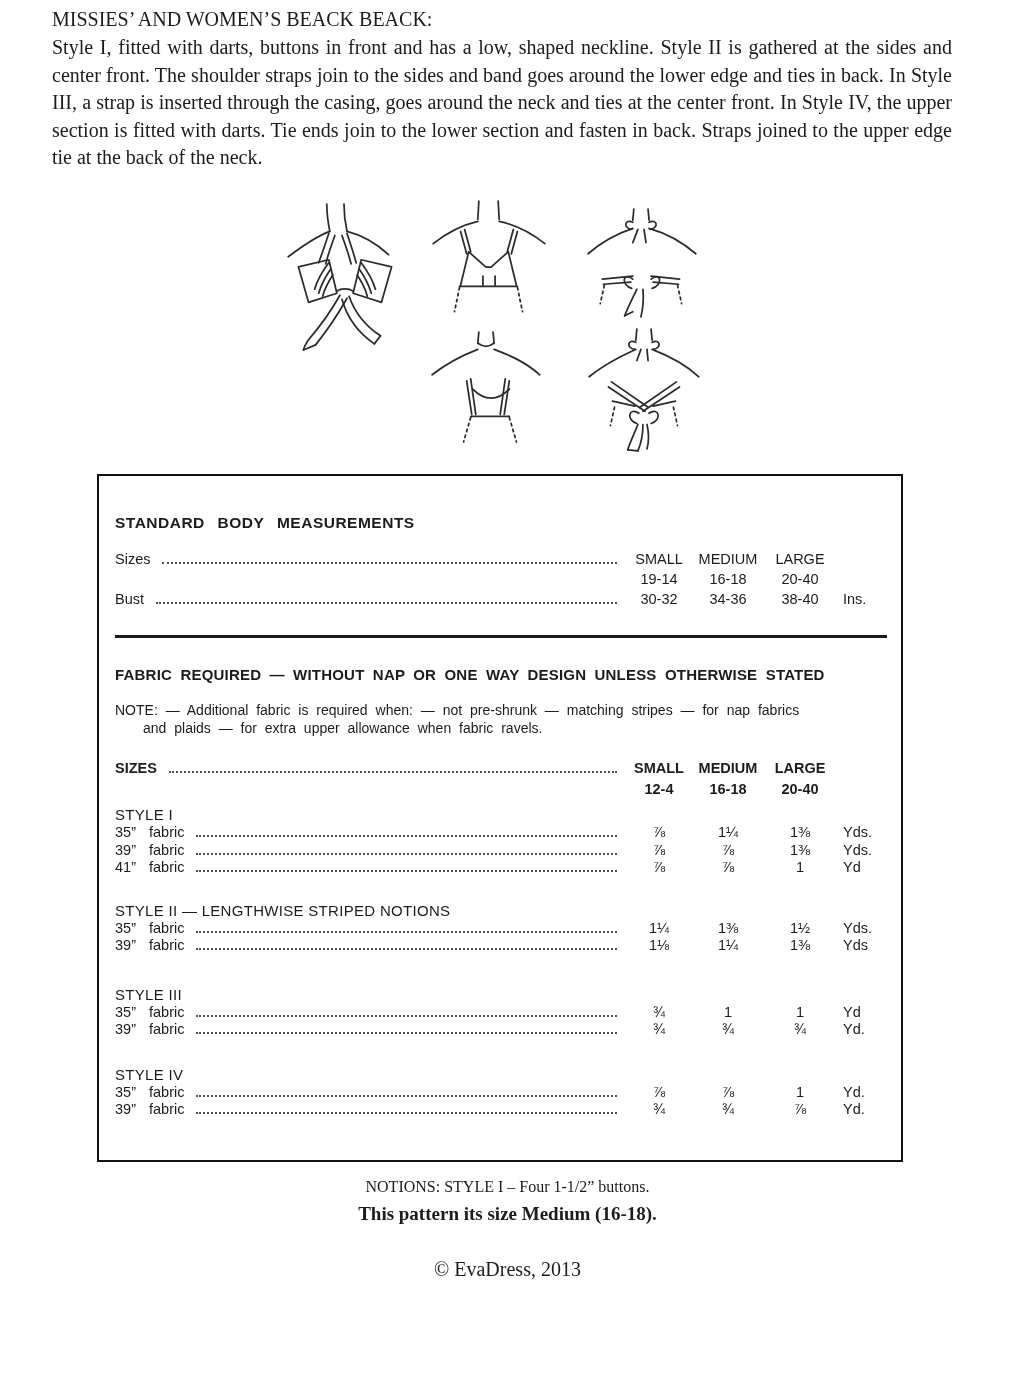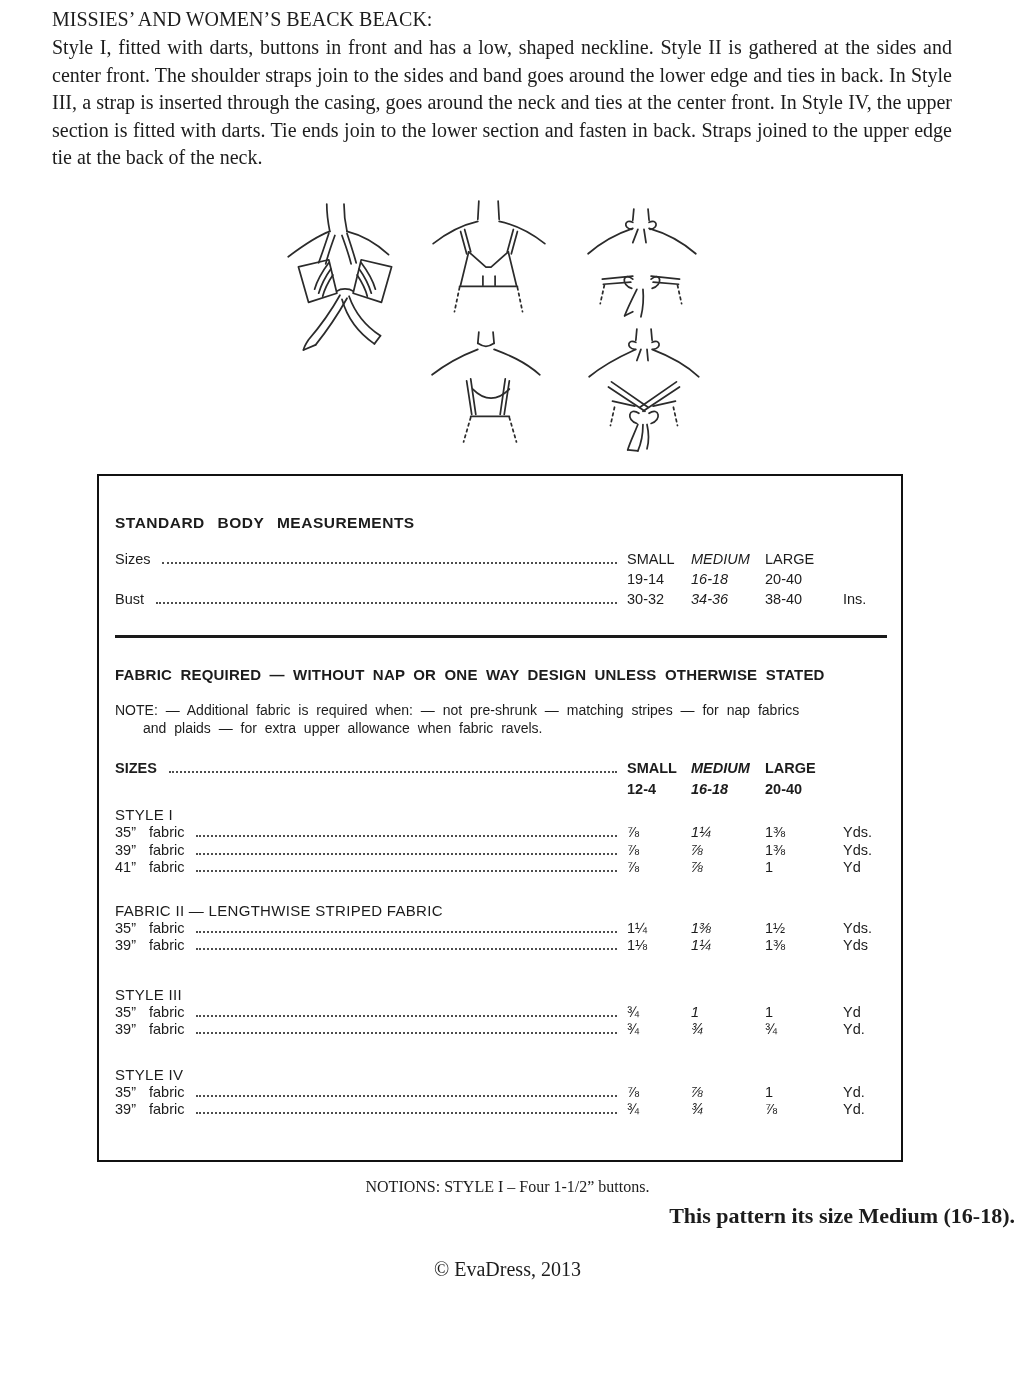--- a/index.html
+++ b/index.html
@@ -28,22 +28,22 @@
     box-sizing:border-box;
     font-family:"Liberation Sans", sans-serif;
     padding:38px 14px 0 16px;
   }
   .m-heading{font-size:15.5px;font-weight:700;letter-spacing:.5px;word-spacing:8px;line-height:18px;}
   .trow{display:flex;align-items:baseline;font-size:14.5px;line-height:20px;}
   .trow .rlabel{white-space:nowrap;}
   .trow .lsize{display:inline-block;width:34px;}
   .leader{flex:1;height:.72em;border-bottom:2px dotted #4d4d4d;margin:0 10px 0 12px;}
   .spacer{flex:1;}
-  .col{width:64px;white-space:nowrap;}
-  .c-m{width:74px;font-style:italic;}
+  .col{width:64px;text-align:center;white-space:nowrap;}
+  .c-m{width:74px;}
   .c-l{width:70px;}
   .c-u{width:44px;text-align:left;padding-left:8px;}
   .m-sizes{margin-top:17px;}
   .divider{height:3px;background:#1a1a1a;margin-top:26px;}
   .f-heading{font-size:15px;font-weight:700;word-spacing:4px;letter-spacing:.2px;margin-top:28px;line-height:18px;}
   .note{font-size:14px;line-height:18px;word-spacing:4px;margin-top:17px;}
   .note-l2{padding-left:28px;}
   .sizes-row{margin-top:21px;font-weight:700;line-height:21px;}
   .sizes-row .leader{border-bottom-width:2px;}
   .ranges-row{font-weight:700;line-height:21px;}
@@ -51,21 +51,21 @@
   .sh-1{margin-top:6px;}
   .sh-2{margin-top:25px;}
   .sh-3{margin-top:31px;}
   .sh-4{margin-top:27px;}
   .frow{line-height:17.5px;margin-top:0;}
   .frow:first-of-type{margin-top:2px;}
   .group{margin:0;}
   
   .footer-line{position:absolute;left:0;width:1015px;text-align:center;}
   .f-notions{top:1178px;font-size:16px;}
-  .f-size{top:1203px;font-size:22px;font-weight:700;text-align:right;}
+  .f-size{top:1203px;font-size:19px;font-weight:700;}
   .f-copy{top:1258px;font-size:20px;}
   .f-usage{top:1314px;font-size:23px;letter-spacing:1.6px;}
 </style>
 </head>
 <body>
 
 <div class="page">
 
   <div class="intro">
     <div class="intro-title">MISSIES’ AND WOMEN’S BEACK BEACK:</div>
@@ -257,21 +257,21 @@
         <span class="rlabel"><span class="lsize">41”</span><span>fabric</span></span>
         <span class="leader"></span>
         <span class="col c-s">⅞</span>
         <span class="col c-m">⅞</span>
         <span class="col c-l">1</span>
         <span class="col c-u">Yd</span>
       </div>
     </div>
 
     <div class="group">
-      <div class="style-heading sh-2">FABRIC II — LENGTHWISE STRIPED FABRIC</div>
+      <div class="style-heading sh-2">STYLE II — LENGTHWISE STRIPED NOTIONS</div>
       <div class="trow frow">
         <span class="rlabel"><span class="lsize">35”</span><span>fabric</span></span>
         <span class="leader"></span>
         <span class="col c-s">1¼</span>
         <span class="col c-m">1⅜</span>
         <span class="col c-l">1½</span>
         <span class="col c-u">Yds.</span>
       </div>
       <div class="trow frow">
         <span class="rlabel"><span class="lsize">39”</span><span>fabric</span></span>

